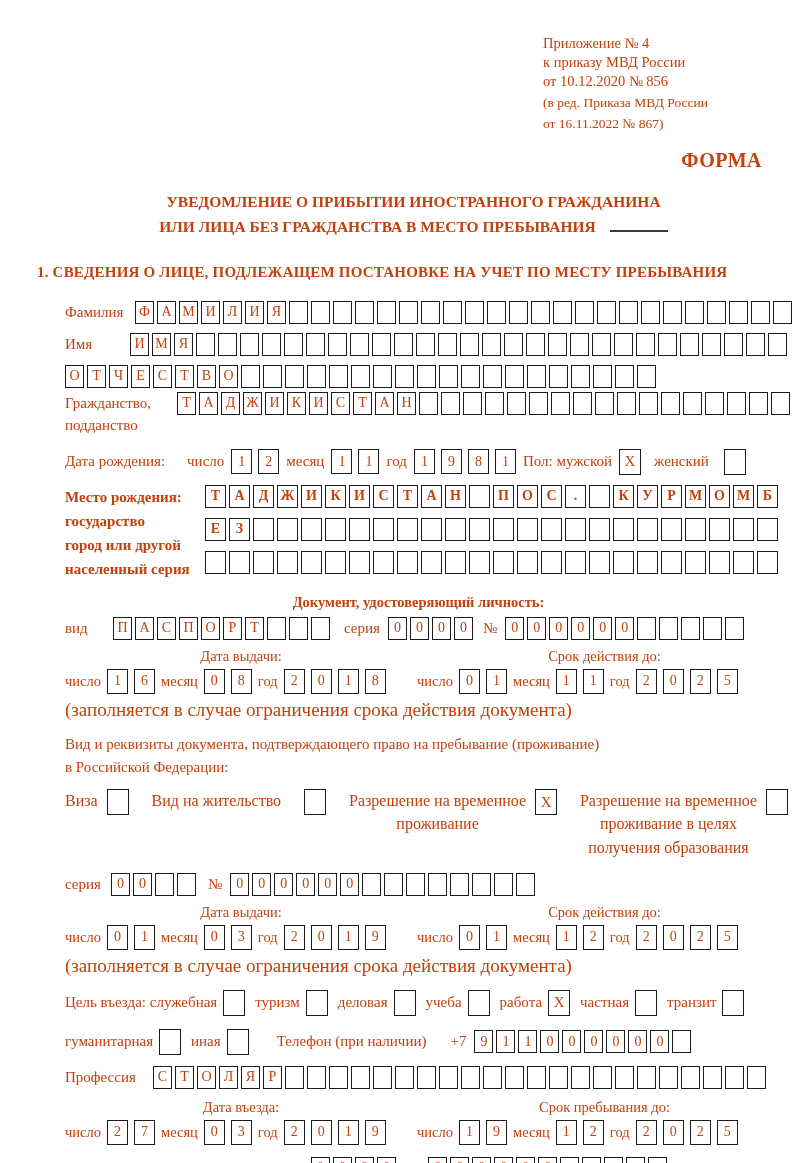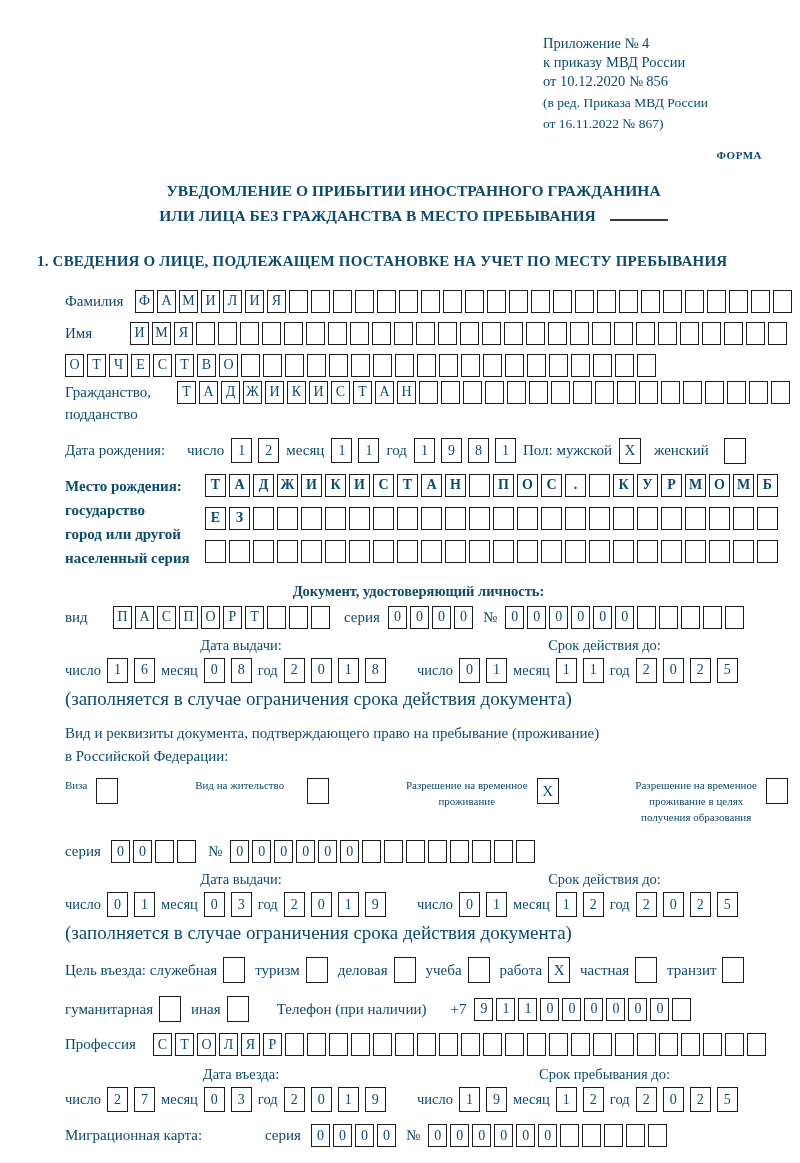--- a/index.html
+++ b/index.html
@@ -1,24 +1,24 @@
 <!DOCTYPE html>
 <html><head>
 <meta charset="utf-8">
 <style>
   html,body{margin:0;padding:0;background:#fff;}
   .page{
     width:800px;height:1163px;box-sizing:border-box;overflow:hidden;
-    background:#fff;color:#0c4a6e;
+    background:#fff;color:#c2410c;
     font-family:"Liberation Serif","DejaVu Serif",serif;
     padding:34px 8px 0 65px;position:relative;
   }
   .hdr{margin-left:478px;font-size:14.5px;line-height:1.32;}
   .hdr .small{font-size:13.5px;margin-top:3px;line-height:1.32;}
-  .forma{font-weight:bold;font-size:11px;text-align:right;padding-right:30px;margin-top:16px;letter-spacing:.5px;}
+  .forma{font-weight:bold;font-size:20px;text-align:right;padding-right:30px;margin-top:16px;letter-spacing:.5px;}
   .title{font-weight:bold;font-size:15.5px;text-align:center;margin-top:18px;line-height:1.6;margin-left:-30px;}
   .blankline{display:inline-block;width:58px;border-bottom:2px solid #3a3a3a;height:12px;margin-left:14px;}
   .section-h{font-weight:bold;font-size:15px;margin:24px 0 0 -28px;letter-spacing:.2px;}
   .row{display:flex;align-items:center;margin-top:9px;}
   .row-top{display:flex;align-items:flex-start;margin-top:9px;}
   .lbl{font-size:15px;flex:none;}
   .lbl2{font-size:15px;line-height:1.5;flex:none;}
   .cr{display:flex;gap:3px;flex:none;}
   .cell{
     box-sizing:border-box;flex:none;width:19px;height:23px;
@@ -35,21 +35,21 @@
   .center-h{font-weight:bold;font-size:14.5px;text-align:center;margin-top:12px;margin-left:-20px;}
   .datepair{display:flex;margin-top:8px;}
   .dp-left{width:352px;flex:none;}
   .dp-right{flex:1;}
   .dp-h{font-size:14.5px;text-align:center;margin-bottom:4px;}
   .dgroup{display:flex;align-items:center;gap:6px;font-size:14.5px;}
   .note{font-size:19px;text-align:left;margin-top:5px;padding-right:4px;}
   .intro{font-size:15px;margin-top:12px;line-height:1.55;}
   .opts{display:flex;align-items:flex-start;margin-top:10px;justify-content:space-between;padding-right:4px;}
   .opt{display:flex;align-items:flex-start;gap:9px;}
-  .opt .ml{font-size:11px;text-align:center;line-height:1.45;}
+  .opt .ml{font-size:16px;text-align:center;line-height:1.45;}
   .purpose{display:flex;align-items:center;margin-top:13px;font-size:15px;flex-wrap:nowrap;}
   .purpose .chk{margin-left:6px;margin-right:10px;}
   .gap8{width:8px;flex:none;}
 </style>
 </head>
 <body>
 
 <div class="page">
 
   <div class="hdr">

